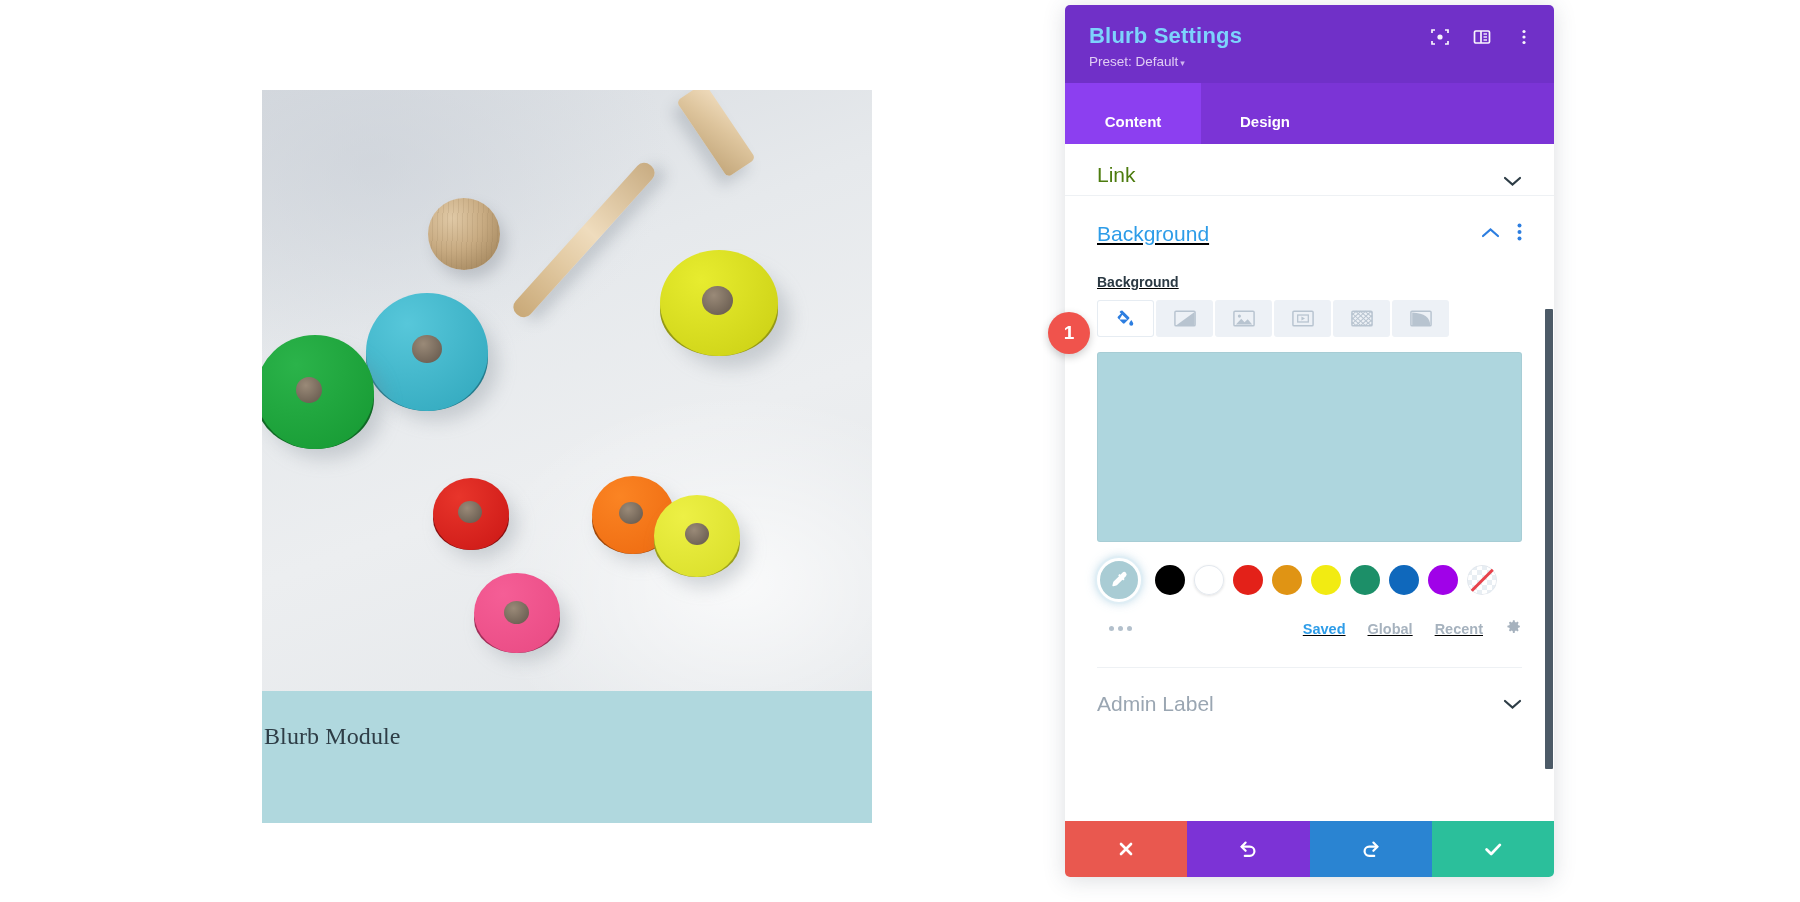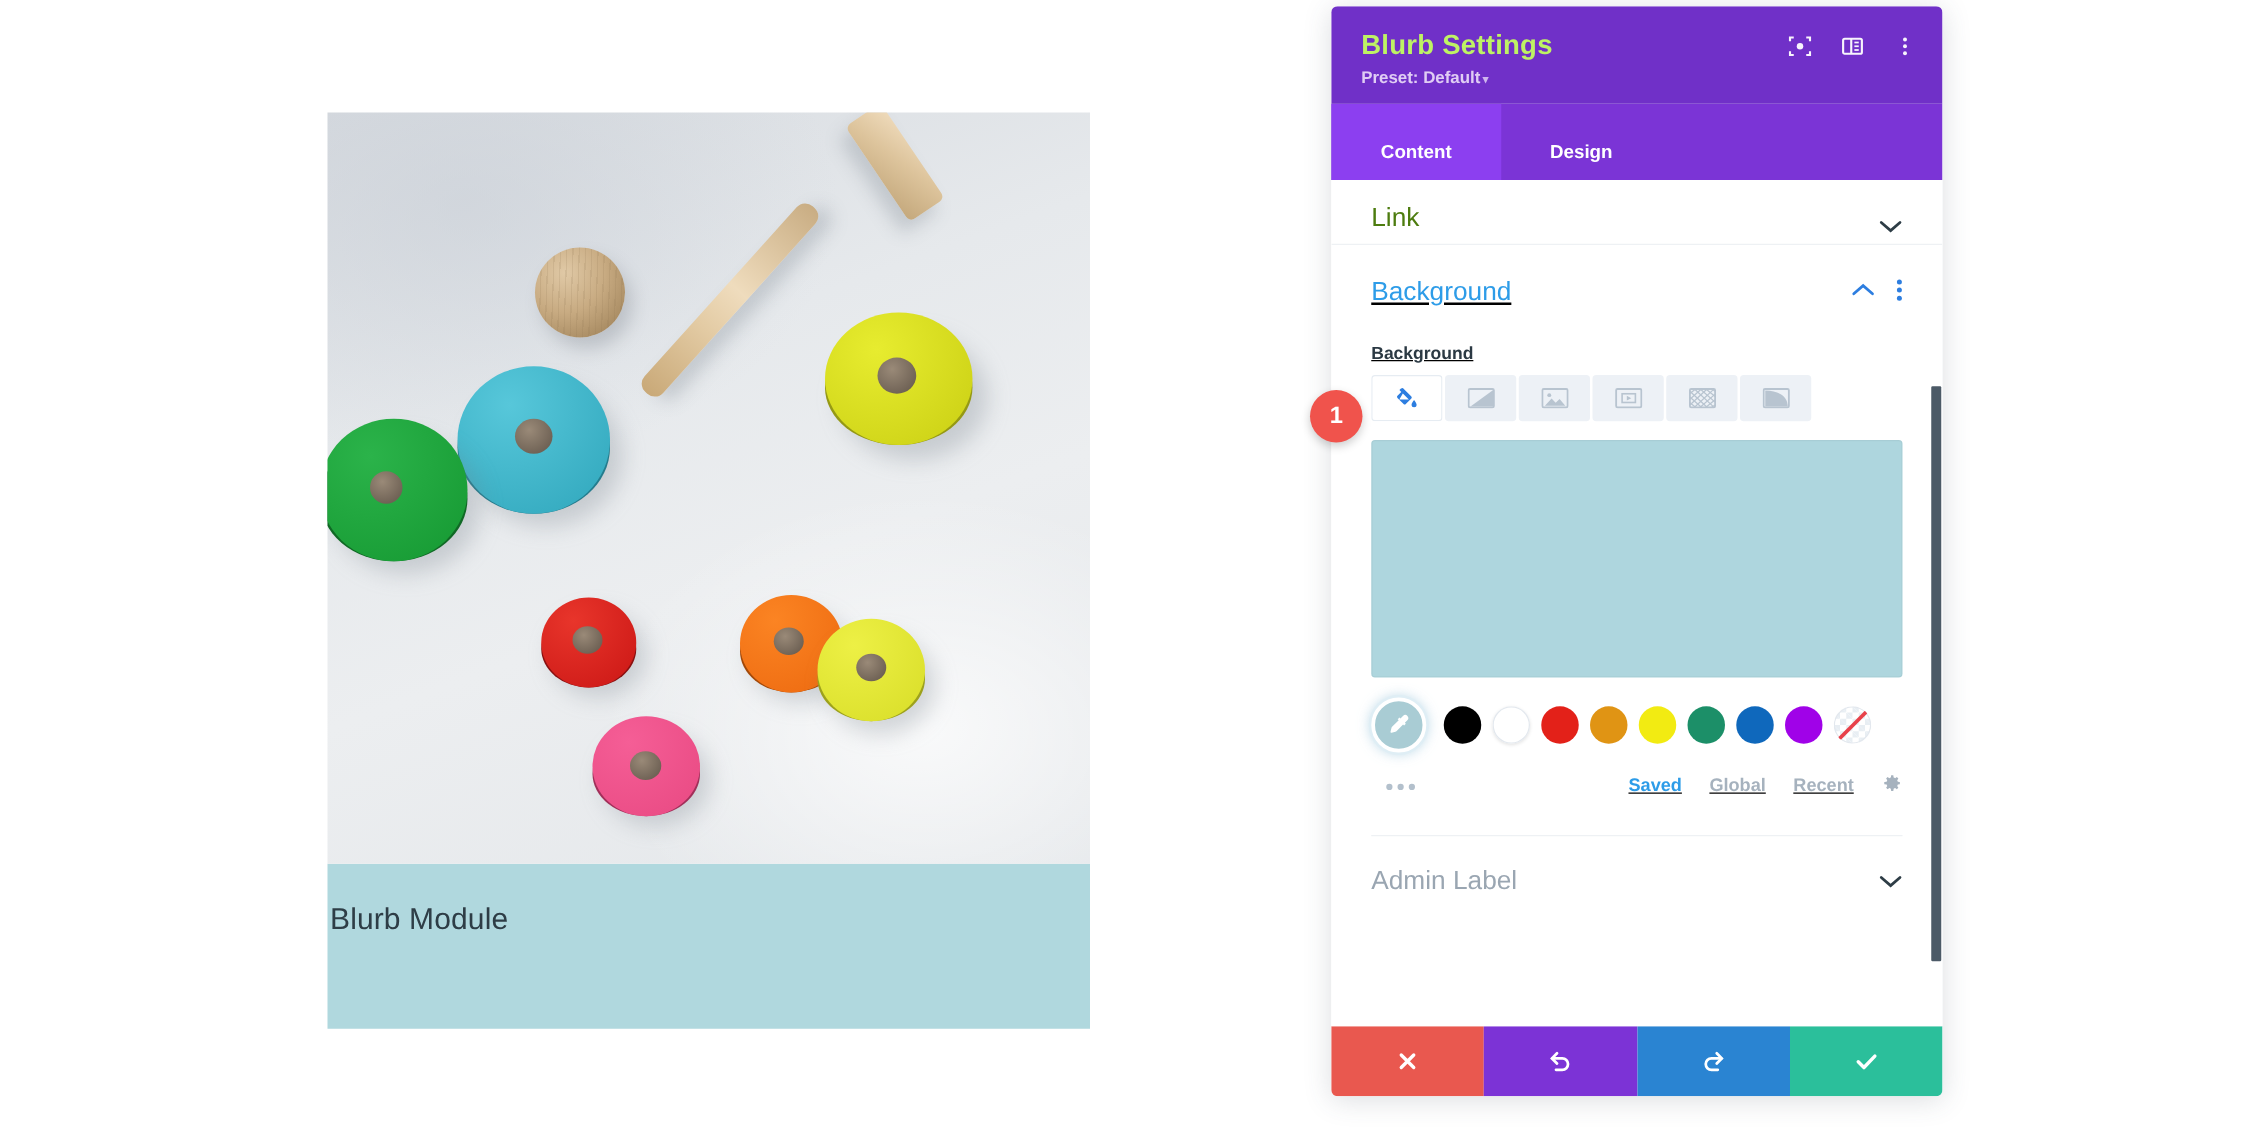--- a/index.html
+++ b/index.html
@@ -8,21 +8,21 @@
     background: #ffffff;
     font-family: "Liberation Sans", sans-serif;
     overflow: hidden;
   }
   #root { position: relative; width: 1800px; height: 902px; }
 
   
   .blurb-module {
     position: absolute;
     left: 262px; top: 90px;
-    width: 721px; height: 733px;
+    width: 721px; height: 733px; font-family: Liberation Serif, serif;
   }
   .blurb-photo {
     position: relative;
     width: 610px; height: 601px;
     overflow: hidden;
     background: linear-gradient(160deg, #d7dbe0 0%, #e6e9ec 35%, #eceef0 60%, #e4e7ea 100%);
   }
   .blurb-photo .sheen {
     position: absolute; inset: 0;
     background:
@@ -102,24 +102,24 @@
     box-shadow: 0 3px 22px rgba(60,70,90,.18);
     overflow: hidden;
     display: flex; flex-direction: column;
   }
   .panel-header {
     background: #7030c8;
     padding: 18px 24px 14px 24px;
     position: relative;
   }
   .panel-title {
-    color: #bef264; font-size: 22px; font-weight: bold; letter-spacing: .2px;
+    color: #7dd3fc; font-size: 22px; font-weight: bold; letter-spacing: .2px;
   }
   .panel-preset {
-    color: #e0cdf4; font-size: 13.5px; font-weight: bold; margin-top: 5px;
+    color: #e0cdf4; font-size: 13.5px; font-weight: normal; margin-top: 5px;
   }
   .panel-preset .caret { font-size: 9px; margin-left: 2px; color: #cfb6ee; }
   .header-icons {
     position: absolute; right: 20px; top: 22px;
     display: flex; align-items: center; gap: 22px;
   }
   .hicon { width: 20px; height: 20px; opacity: .95; cursor: pointer; }
   .hicon svg { display: block; }
 
   .tabs {

